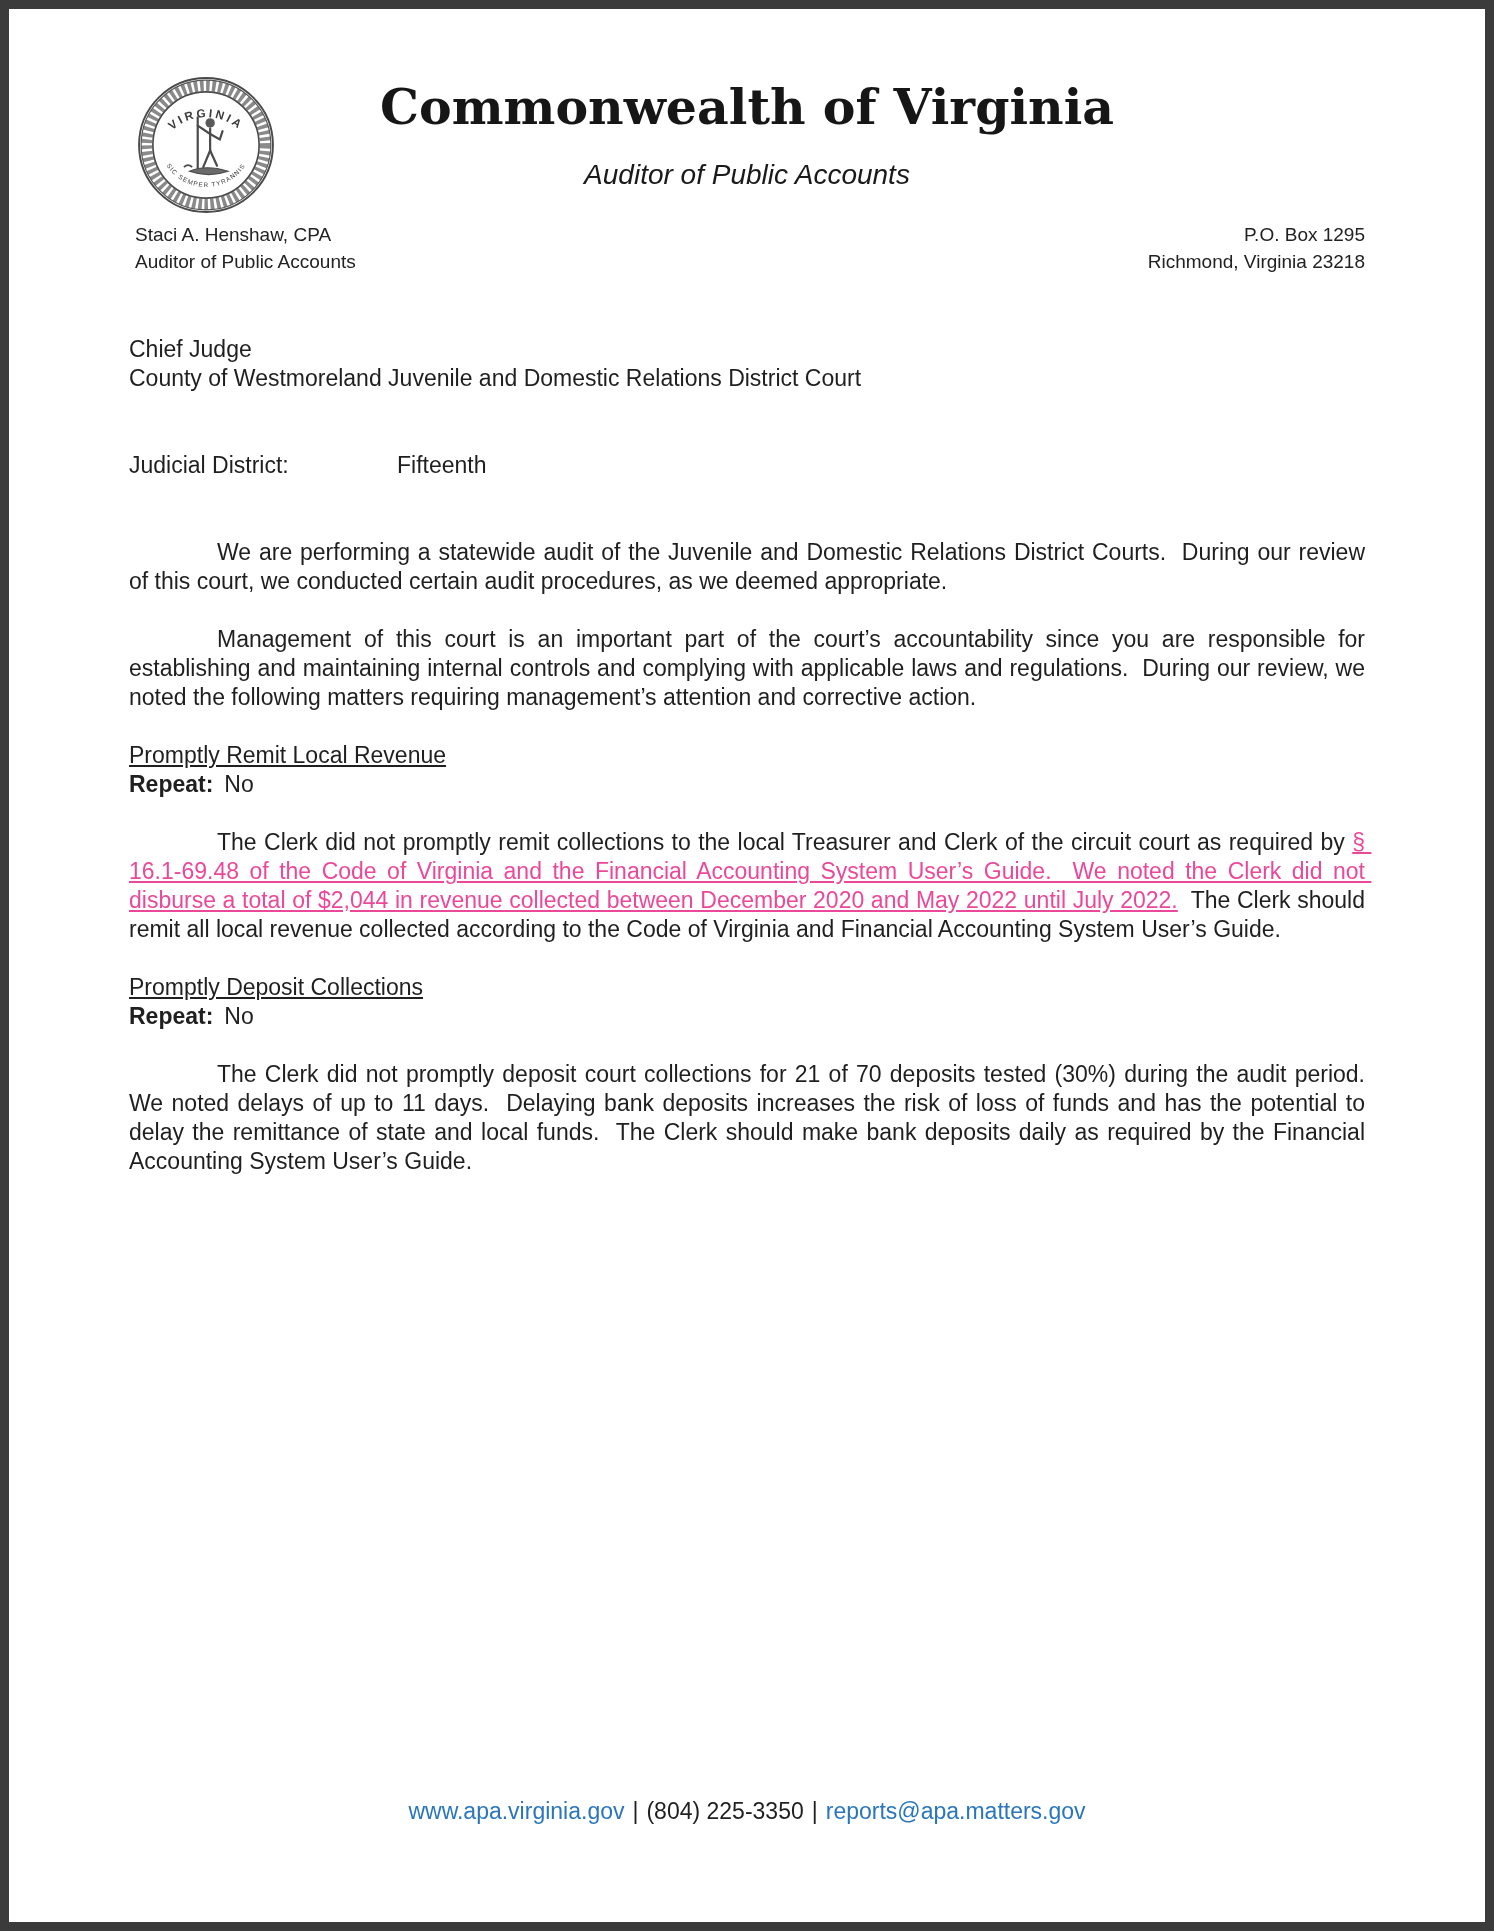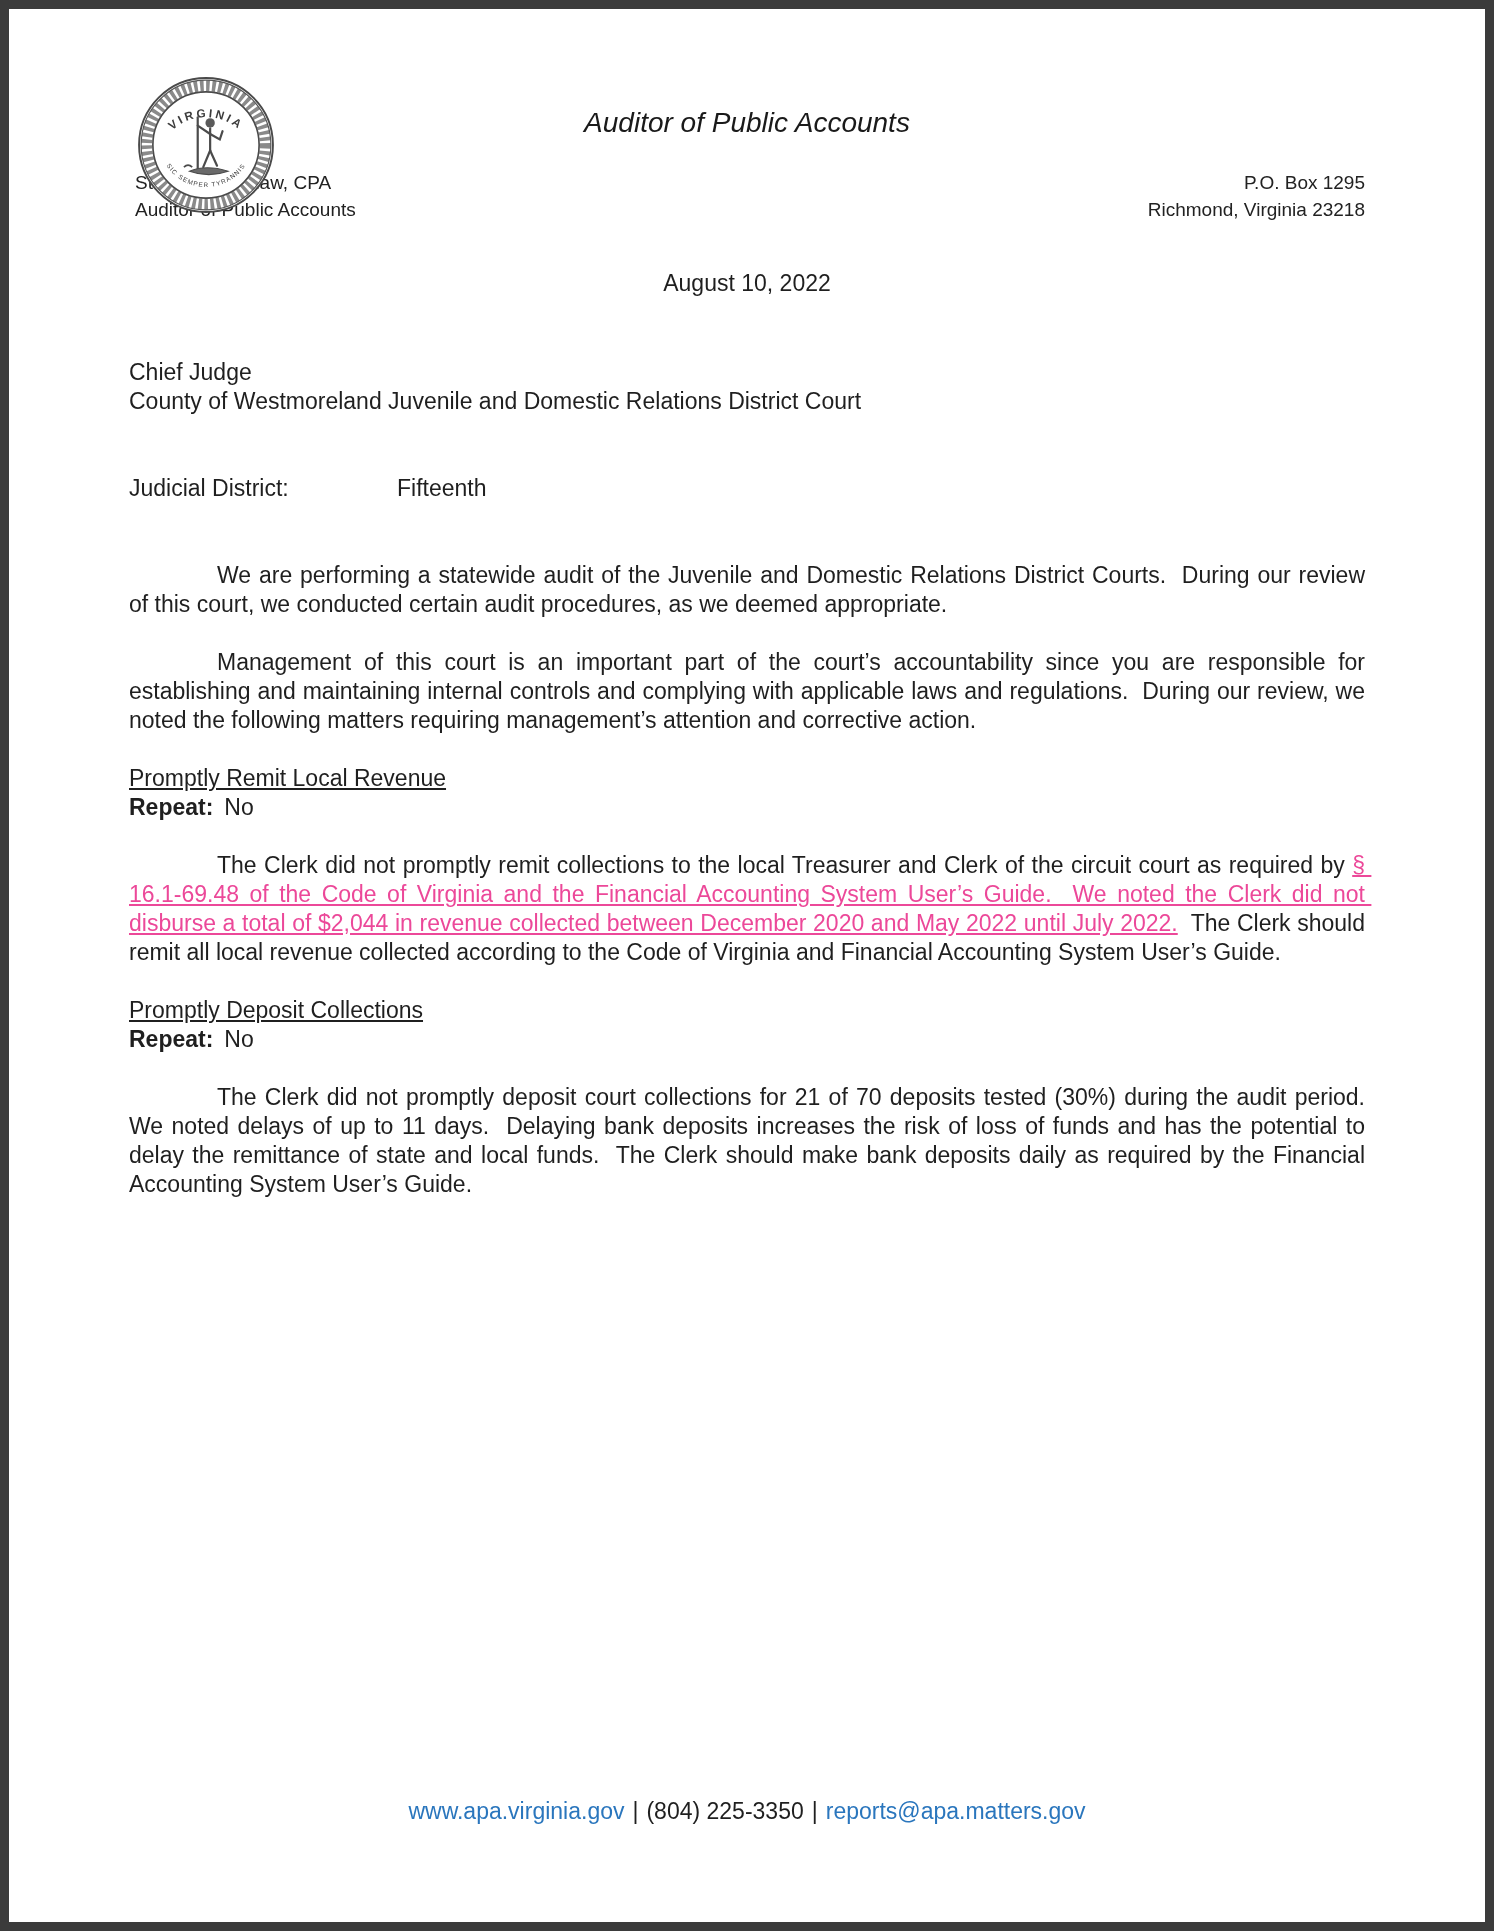--- a/index.html
+++ b/index.html
@@ -102,37 +102,37 @@
           <path d="M 53,42 L 60,46 L 62,40"></path>
           <path d="M 53,54 L 48,66"></path>
           <path d="M 53,54 L 58,65"></path>
         </g>
 
         <path d="M 38,69 Q 50,64 66,69 Q 52,74 38,69 Z" fill="#6a6a6a" stroke="#4b4b4b" stroke-width="0.8"></path>
         <path d="M 34,66 q 3,-3 6,0" fill="none" stroke="#4b4b4b" stroke-width="1.2"></path>
       </svg>
     </div>
 
+    <div class="org-title">Commonwealth of Virginia</div>
     <div class="org-subtitle">Auditor of Public Accounts</div>
 
     <div class="contact-row">
       <div class="contact-left">
         <div>Staci A. Henshaw, CPA</div>
         <div>Auditor of Public Accounts</div>
       </div>
       <div class="contact-right">
         <div>P.O. Box 1295</div>
         <div>Richmond, Virginia 23218</div>
       </div>
     </div>
   </div>
 
   <div class="content">
 
-    <div class="date">August 10, 2022</div>
 
     <div class="recipient">
       <div>Chief Judge</div>
       <div>County of Westmoreland Juvenile and Domestic Relations District Court</div>
     </div>
 
     <div class="audit-info">
       <div class="audit-row">
         <div class="audit-label">Judicial District:</div>
         <div>Fifteenth</div>

